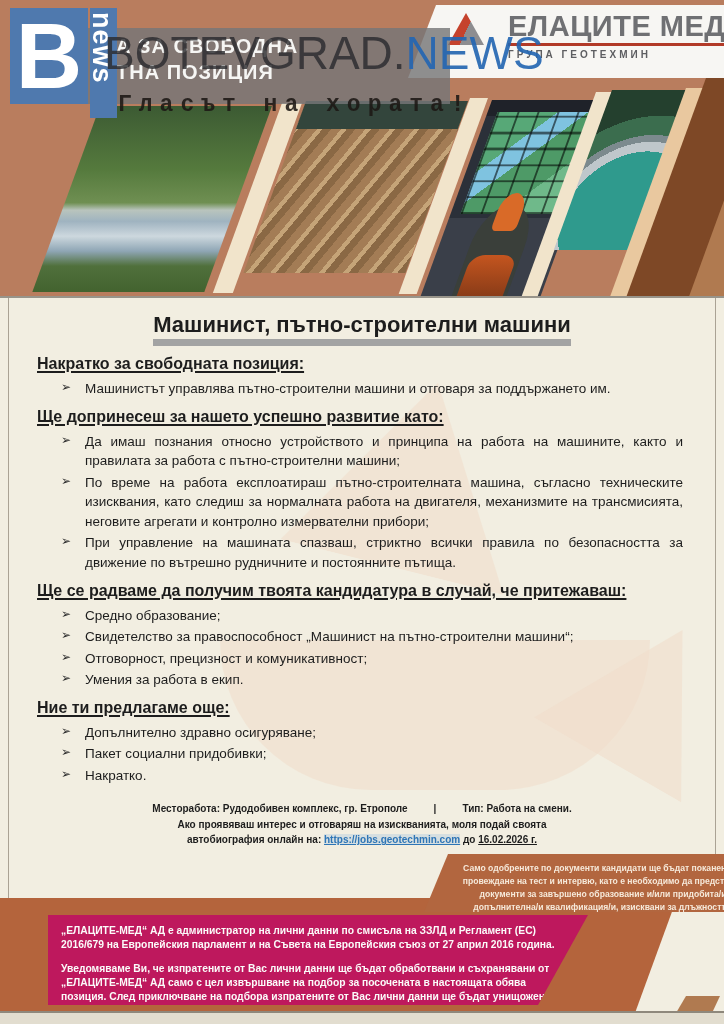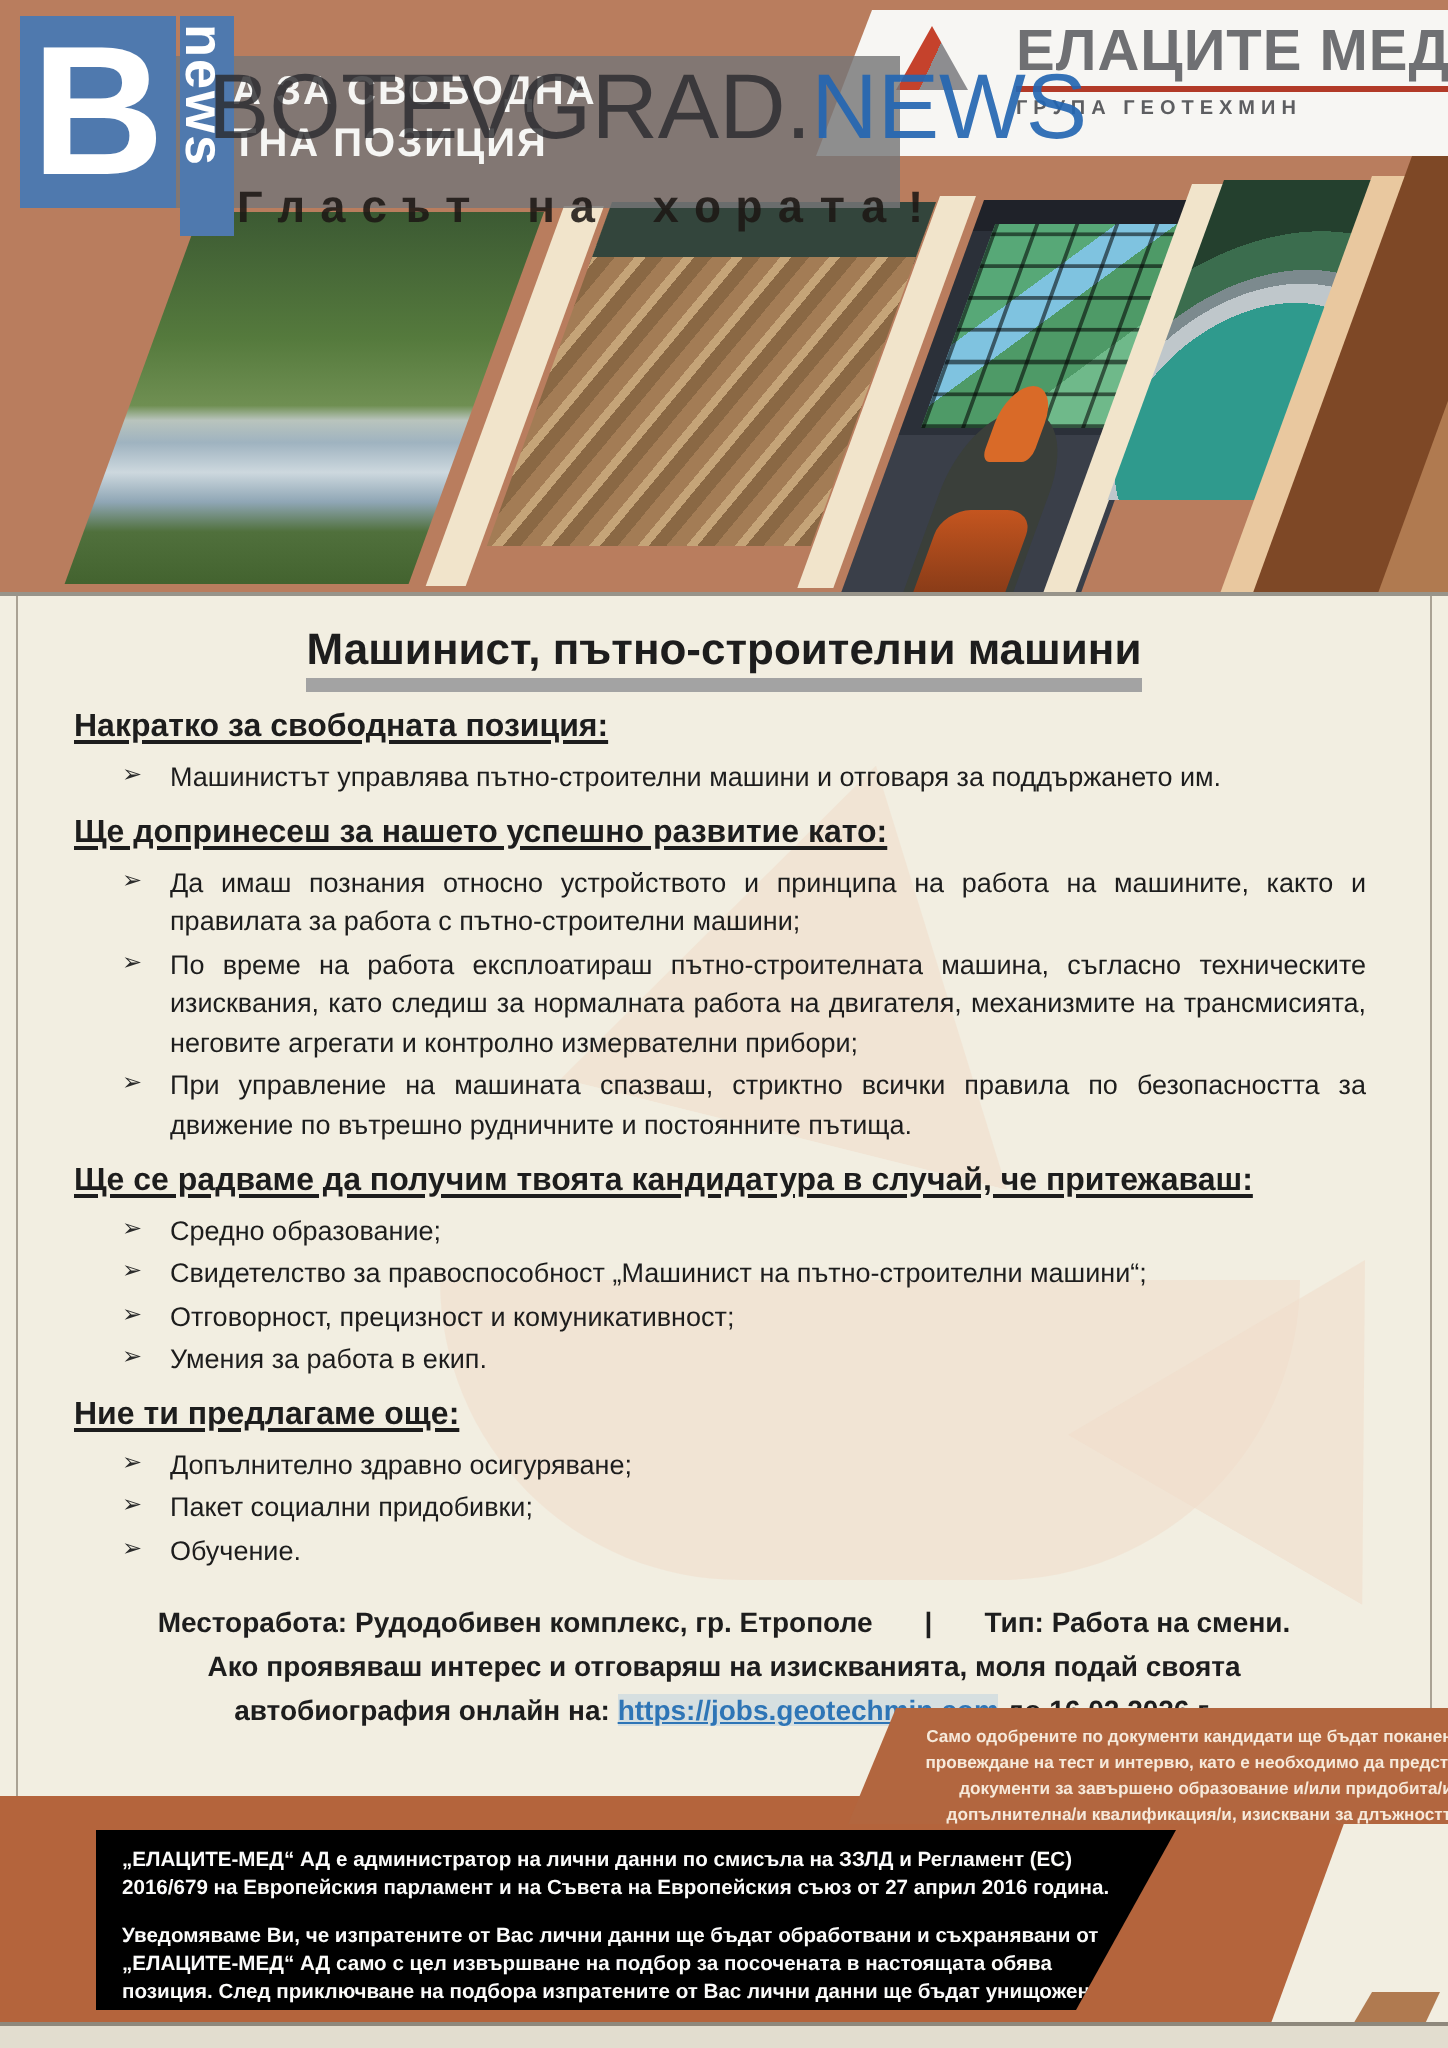--- a/index.html
+++ b/index.html
@@ -62,35 +62,35 @@
   .wmk-tri{left:300px;top:380px;width:230px;height:190px;background:#f0ddcb;clip-path:polygon(50% 0,100% 100%,0 100%);transform:rotate(14deg);}
   .wmk-bowl{left:220px;top:640px;width:430px;height:150px;background:#f0ddcb;border-radius:0 0 240px 240px;}
   .wmk-tri2{left:560px;top:620px;width:170px;height:150px;background:#f0ddcb;clip-path:polygon(50% 0,100% 100%,0 100%);transform:rotate(30deg);}
   .content{position:absolute;left:9px;right:9px;top:298px;height:600px;z-index:2;padding:12px 28px 0 28px;box-sizing:border-box;}
   .job-title{text-align:center;margin:2px 0 8px 0;}
   .job-title span{display:inline-block;font-size:22px;font-weight:bold;border-bottom:7px solid #a3a3a3;padding-bottom:1px;}
   h3.sec{font-size:16px;margin:9px 0 6px 0;text-decoration:underline;text-decoration-thickness:2px;text-underline-offset:2px;}
   ul.blist{list-style:none;margin:0 0 3px 0;padding:0 4px 0 24px;}
   ul.blist li{position:relative;padding-left:24px;margin:0 0 2px 0;font-size:13.5px;line-height:1.45;text-align:justify;}
   ul.blist li::before{content:"\27A2";position:absolute;left:0;top:0;font-size:12px;color:#2b2b2b;font-family:"DejaVu Sans",sans-serif;}
-  .apply{margin-top:16px;text-align:center;font-weight:bold;font-size:14px;line-height:1.55;}
+  .apply{margin-top:16px;text-align:center;font-weight:bold;font-size:10px;line-height:1.55;}
   .apply .sep{display:inline-block;margin:0 26px;}
   .apply a{color:#2e75b6;text-decoration:underline;background:rgba(130,180,225,.25);}
   .deadline{text-decoration:underline;}
   
   .selection-box{position:absolute;left:424px;top:854px;width:336px;height:58px;background:#b2663f;z-index:5;
     clip-path:polygon(24px 0,100% 0,100% 100%,0 100%);
     color:#f6e9da;font-size:8.6px;font-weight:bold;line-height:1.5;text-align:center;
     padding:8px 10px 0 32px;box-sizing:border-box;}
   .rust{position:absolute;left:0;top:898px;width:724px;height:115px;background:#b4643c;z-index:2;}
   .corner-cream{position:absolute;left:630px;top:898px;width:170px;height:115px;background:#f2eee1;z-index:3;
     clip-path:polygon(47px 0,100% 0,100% 100%,5px 100%);}
   .corner-stripe{position:absolute;left:676px;top:996px;width:80px;height:17px;background:#b07a50;z-index:4;
     clip-path:polygon(10px 0,44px 0,36px 100%,0 100%);}
-  .gdpr-box{position:absolute;left:48px;top:915px;width:540px;height:90px;background:#000000;z-index:5;
+  .gdpr-box{position:absolute;left:48px;top:915px;width:540px;height:90px;background:#be185d;z-index:5;
     clip-path:polygon(0 0,100% 0,calc(100% - 50px) 100%,0 100%);
     color:#fbfbfa;font-size:10.3px;font-weight:bold;line-height:1.36;
     padding:9px 24px 0 13px;box-sizing:border-box;}
   .gdpr-box p{margin:0 0 10px 0;}
   .bottom-strip{position:absolute;left:0;bottom:0;width:724px;height:11px;background:#e2ddcf;border-top:2px solid #8e887c;z-index:6;}
 </style>
 </head>
 <body>
 
 <div class="poster">
@@ -168,21 +168,21 @@
       <li>Средно образование;</li>
       <li>Свидетелство за правоспособност „Машинист на пътно-строителни машини“;</li>
       <li>Отговорност, прецизност и комуникативност;</li>
       <li>Умения за работа в екип.</li>
     </ul>
 
     <h3 class="sec">Ние ти предлагаме още:</h3>
     <ul class="blist">
       <li>Допълнително здравно осигуряване;</li>
       <li>Пакет социални придобивки;</li>
-      <li>Обучение.</li>
+      <li>Накратко.</li>
     </ul>
 
     <div class="apply">
       <div>
         <span>Месторабота: Рудодобивен комплекс, гр. Етрополе</span><span class="sep">|</span><span>Тип: Работа на смени.</span>
       </div>
       <div>Ако проявяваш интерес и отговаряш на изискванията, моля подай своята</div>
       <div>
         <span>автобиография онлайн на:</span>
         <a href="#">https://jobs.geotechmin.com</a>

